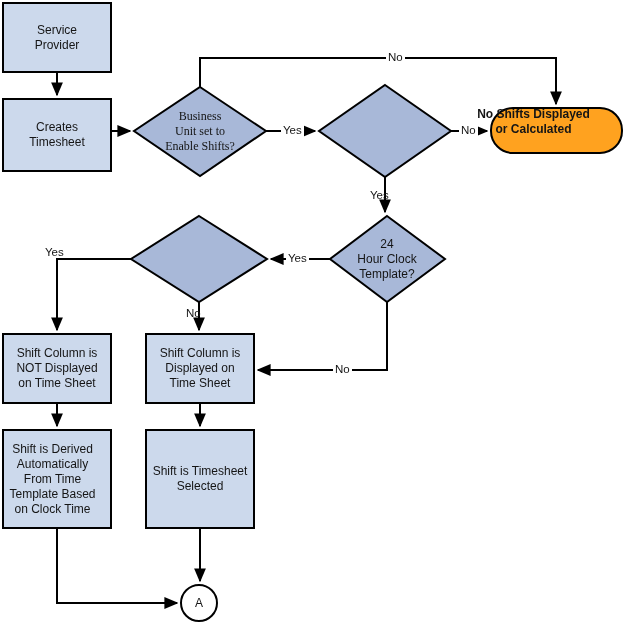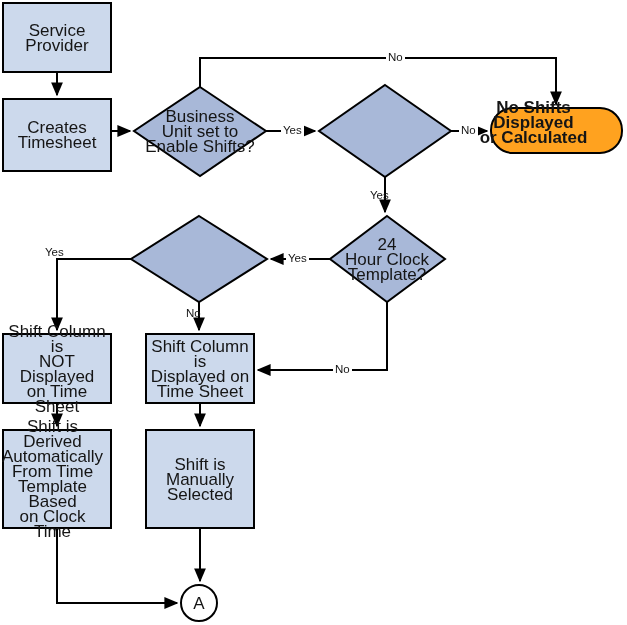--- a/index.html
+++ b/index.html
@@ -24,21 +24,21 @@
     width: 627px;
     height: 625px;
   }
   .node-label {
     position: absolute;
     display: flex;
     align-items: center;
     justify-content: center;
     text-align: center;
     color: #151515;
-    font-size: 17px;
+    font-size: 12px;
     line-height: 15px;
     white-space: pre-line;
     pointer-events: none;
   }
   .edge-label {
     position: absolute;
     color: #151515;
     font-size: 11.5px;
     line-height: 13px;
     background: #ffffff;
@@ -118,21 +118,21 @@
 
     <path d="M 200 528 L 200 581" stroke="#000000" stroke-width="2" fill="none" marker-end="url(#arrow)"></path>
   </svg>
 
   <div class="node-label" style="left:3px; top:3px; width:108px; height:69px;">Service
 Provider</div>
 
   <div class="node-label" style="left:3px; top:99px; width:108px; height:72px;border-radius:29px;">Creates
 Timesheet</div>
 
-  <div class="node-label" style="left:140px; top:104px; width:120px; height:54px;">Business
+  <div class="node-label" style="left:140px; top:104px; width:120px; height:54px;font-family:Liberation Serif, serif;">Business
 Unit set to
 Enable Shifts?</div>
 
 
   <div class="node-label" style="left:468px; top:108px; width:131px; height:28px;font-weight:bold;">No Shifts Displayed
 or Calculated</div>
 
   <div class="node-label" style="left:333px; top:231px; width:108px; height:56px;">24
 Hour Clock
 Template?</div>
@@ -145,21 +145,21 @@
   <div class="node-label" style="left:146px; top:334px; width:108px; height:69px;">Shift Column is
 Displayed on
 Time Sheet</div>
 
   <div class="node-label" style="left:3px; top:430px; width:99px; height:98px;">Shift is Derived
 Automatically
 From Time
 Template Based
 on Clock Time</div>
 
-  <div class="node-label" style="left:146px; top:430px; width:108px; height:98px;">Shift is Manually
+  <div class="node-label" style="left:146px; top:430px; width:108px; height:98px;">Shift is Timesheet
 Selected</div>
 
   <div class="node-label" style="left:181px; top:585px; width:36px; height:36px;">A</div>
 
   <div class="edge-label" style="left:386px; top:51px;">No</div>
 
   <div class="edge-label" style="left:281px; top:124px;">Yes</div>
 
   <div class="edge-label" style="left:459px; top:124px;">No</div>
 

